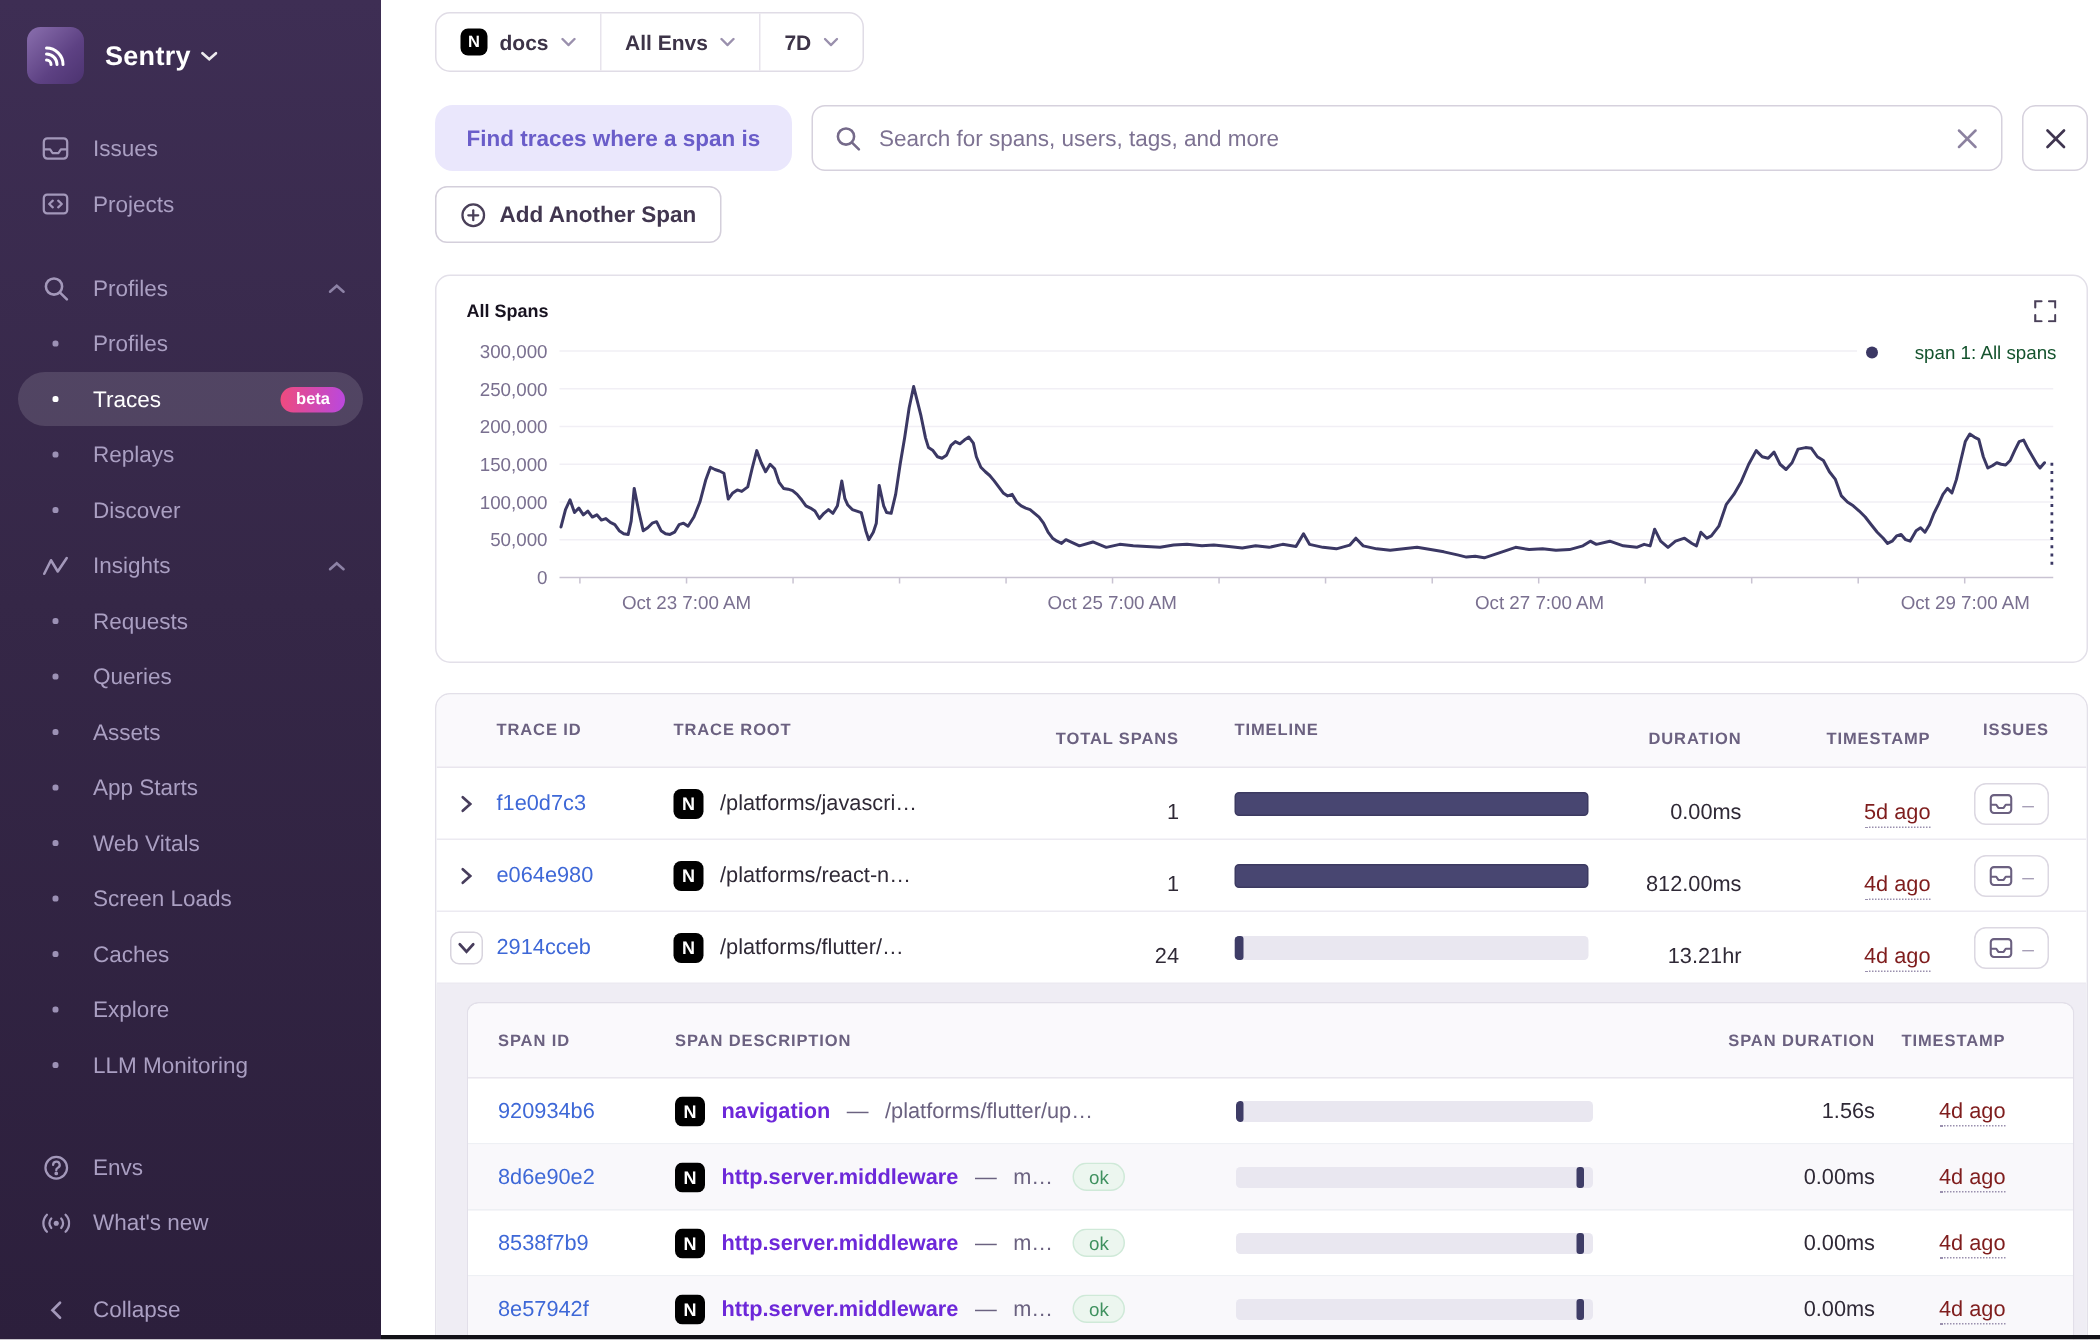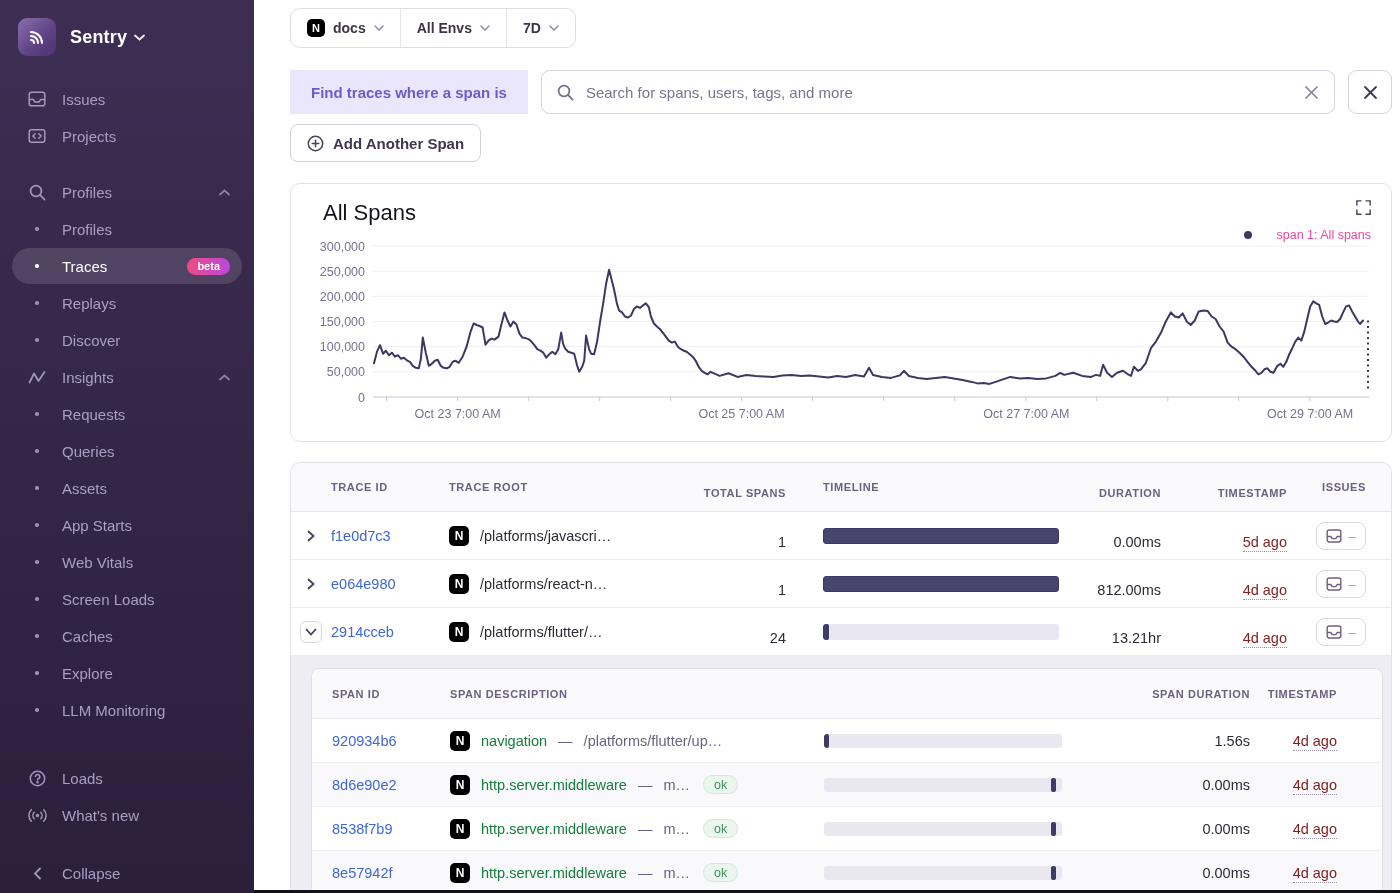--- a/index.html
+++ b/index.html
@@ -40,43 +40,43 @@
     font-size:14px; font-weight:700; color:#3d3448; }
   .seg + .seg { border-left:1px solid #e7e3ec; }
   .seg svg { color:#9a90ad; }
   .nlogo { background:#000; color:#fff; border-radius:5px; display:flex; align-items:center;
     justify-content:center; font-weight:700; }
   .nlogo.sm { width:18px; height:18px; font-size:11px; }
   .nlogo.md { width:20px; height:20px; font-size:12px; }
 
   .search-row { display:flex; gap:13px; margin-top:22px; height:44px; }
   .find-pill { background:#eae7fc; color:#6a5dc9; font-weight:700; font-size:15px;
-    border-radius:0; display:flex; align-items:center; padding:0 21px; white-space:nowrap; cursor:default; }
+    border-radius:12px; display:flex; align-items:center; padding:0 21px; white-space:nowrap; cursor:default; }
   .search-box { flex:1; position:relative; border:1px solid #d6d1dd; border-radius:9px; background:#fff;
     display:flex; align-items:center; }
   .search-box input { border:0; outline:0; flex:1; font-size:15px; color:#2f2936; background:transparent;
     font-family:"Liberation Sans",sans-serif; }
   .search-box input::placeholder { color:#7d7292; }
   .search-mag { padding:0 12px 0 15px; display:flex; color:#756a8a; }
   .search-clear { padding:0 15px; display:flex; color:#8c82a0; cursor:pointer; }
   .close-btn { width:44px; border:1px solid #d6d1dd; border-radius:9px; background:#fff; display:flex;
     align-items:center; justify-content:center; color:#3f3550; cursor:pointer; }
 
   .add-row { margin-top:10px; }
   .add-btn { display:inline-flex; align-items:center; gap:9px; height:38px; padding:0 16px;
     border:1px solid #d4cfdb; border-radius:8px; background:#fff; font-size:15px; font-weight:700;
     color:#41364f; cursor:pointer; }
   .add-btn svg { color:#4a4059; }
 
   .panel { border:1px solid #e3e0e9; border-radius:10px; background:#fff; }
   .chart-panel { margin-top:21px; height:259px; padding:16px 20px 0 20px; position:relative; }
-  .chart-title { font-size:22px; font-weight:400; color:#17121f;margin-left:12px; }
+  .chart-title { font-size:12px; font-weight:700; color:#17121f; }
   .chart-expand { position:absolute; top:16px; right:20px; color:#4a4059; cursor:pointer; }
   .chart-legend { position:absolute; top:44px; right:20px; display:flex; align-items:center; gap:24px;
-    font-size:12.5px; color:#ec4899; cursor:pointer; background:#fff; padding-left:6px;text-align:center; }
+    font-size:12.5px; color:#14532d; cursor:pointer; background:#fff; padding-left:6px;text-align:center; }
   .legend-dot { width:8px; height:8px; border-radius:50%; background:#3b3864; }
   .chart-svg { margin-top:8px; display:block; }
   .grid { stroke:#f1eff5; stroke-width:1; }
   .axisline { stroke:#c9c3d2; stroke-width:1; }
   .tick { stroke:#c9c3d2; stroke-width:1; }
   .ylab,.xlab { fill:#7a7090; font-size:12.5px; font-family:"Liberation Sans",sans-serif; }
   .series { fill:none; stroke:#3b3864; stroke-width:2; stroke-linejoin:round; stroke-linecap:round; }
   .series-end { stroke:#3b3864; stroke-width:2; stroke-dasharray:2 3.5; }
 
   .table-panel { margin-top:20px; border-bottom:0; border-radius:10px 10px 0 0; overflow:hidden; min-height:433px; }
@@ -104,21 +104,21 @@
   .c-issues { display:flex; justify-content:flex-end; padding-right:23px; }
 
   .expand-wrap { background:#efedf4; padding:12px 8px 0 20px; border-bottom:0; }
   .sub-table { background:#fff; border:1px solid #e2dfe9; border-bottom:0; border-radius:8px 8px 0 0; overflow:hidden; }
   .s-grid { display:grid; grid-template-columns:128px 372px 265px 185px 120px; align-items:center; }
   .s-head { height:50px; background:#faf9fc; border-bottom:1px solid #e9e6ee; }
   .s-row { height:44px; border-bottom:1px solid #eef0f4; }
   .s-row.alt { background:#f9f8fb; }
   .s-id { padding-left:20px; }
   .s-desc { display:flex; align-items:center; gap:11px; font-size:14.5px; color:#6b6280; padding-left:10px; white-space:nowrap; overflow:hidden; }
-  .s-desc .op { font-weight:400; color:#15803d; }
+  .s-desc .op { font-weight:700; color:#6d28d9; }
   .ok-badge { background:#ecf6ef; border:1px solid #cfe9d8; color:#3f915f; font-size:12.5px;
     border-radius:10px; padding:1.5px 10px; margin-left:2px; }
   .s-timeline { padding:0 15px 0 12px; }
   .s-timeline .track { height:14px; }
   .pr12 { padding-right:12px; text-align:right; } .pr45 { padding-right:45px; text-align:right; }
   .bottom-strip { position:absolute; left:254px; right:0; bottom:0; height:3px; background:#121117; }
 </style>
 </head>
 <body>
 
@@ -269,21 +269,21 @@
         </div>
         <div class="gap-md"></div>
         <div class="nav-item">
           <span class="nav-icon">
             <svg width="17" height="17" viewBox="0 0 17 17" fill="none" stroke="currentColor" stroke-width="1.5">
               <circle cx="8.5" cy="8.5" r="7.2"></circle>
               <path d="M6.4 6.6a2.2 2.2 0 1 1 3 2.05c-.7.28-.9.75-.9 1.45" stroke-linecap="round"></path>
               <circle cx="8.5" cy="12.3" r="0.5" fill="currentColor"></circle>
             </svg>
           </span>
-          <span class="nav-label">Loads</span>
+          <span class="nav-label">Envs</span>
         </div>
         <div class="nav-item">
           <span class="nav-icon">
             <svg width="19" height="15" viewBox="0 0 19 15" fill="none" stroke="currentColor" stroke-width="1.5" stroke-linecap="round">
               <circle cx="9.5" cy="7.5" r="1.7" fill="currentColor" stroke="none"></circle>
               <path d="M6.2 4.3a4.7 4.7 0 0 0 0 6.4M12.8 4.3a4.7 4.7 0 0 1 0 6.4M3.3 1.8a8 8 0 0 0 0 11.4M15.7 1.8a8 8 0 0 1 0 11.4"></path>
             </svg>
           </span>
           <span class="nav-label">What's new</span>
         </div>

